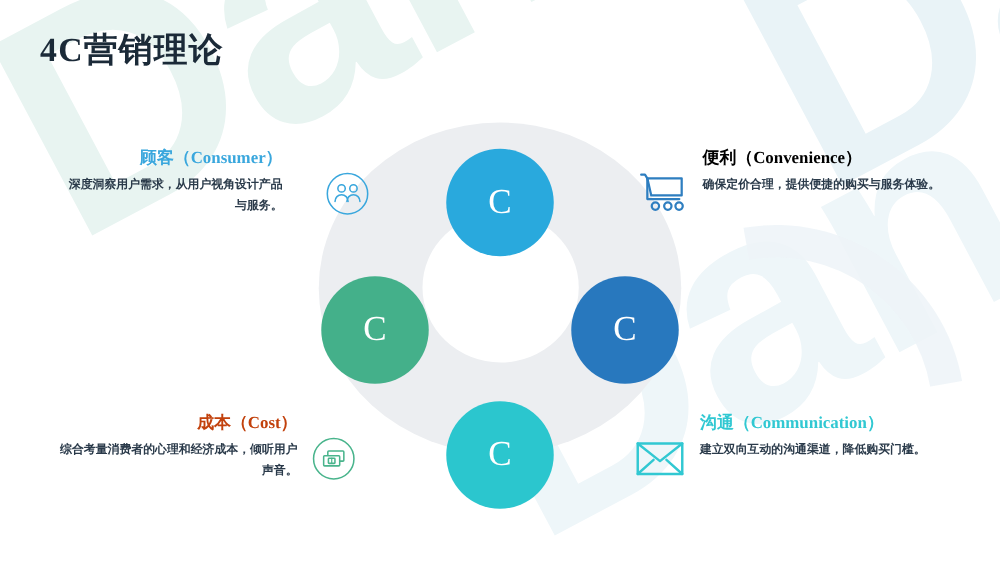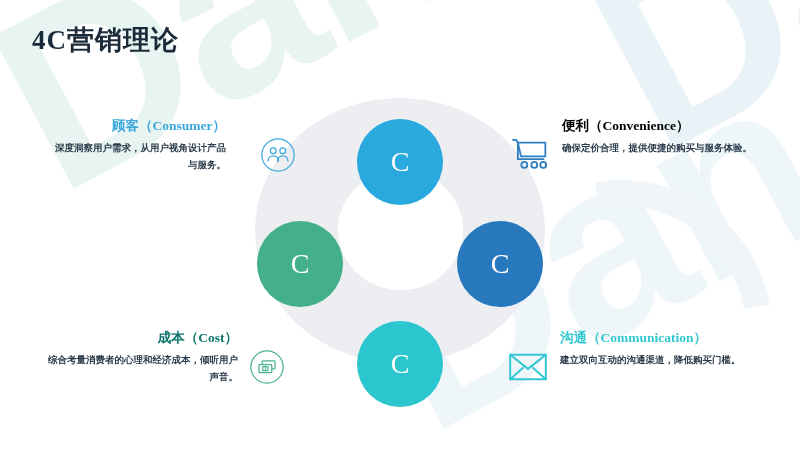--- a/index.html
+++ b/index.html
@@ -235,21 +235,21 @@
         <circle cx="15" cy="15.5" r="3.1"></circle>
         <circle cx="25" cy="15.5" r="3.1"></circle>
         <path d="M9.5 26.5c0-3.4 2.5-5.6 5.5-5.6s5.5 2.2 5.5 5.6" stroke-linecap="round"></path>
         <path d="M19.5 26.5c0-3.4 2.5-5.6 5.5-5.6s5.5 2.2 5.5 5.6" stroke-linecap="round"></path>
       </svg>
     </div>
   </div>
 
   <div class="quad quad-left q-cost">
     <div class="quad-text">
-      <div class="quad-title" style="color:#0f766e">成本（Cost）</div>
+      <div class="quad-title" style="color:#c2410c">成本（Cost）</div>
       <div class="quad-desc">综合考量消费者的心理和经济成本，倾听用户声音。</div>
     </div>
     <div class="icon-wrap">
       <svg width="38" height="38" viewBox="0 0 40 40" fill="none" stroke="#49b48c" stroke-width="1.3">
         <circle cx="20" cy="20" r="17"></circle>
         <rect x="15" y="13.5" width="13.5" height="8.5" rx="0.8"></rect>
         <rect x="11.5" y="17.5" width="13.5" height="8.5" rx="0.8" fill="#ffffff"></rect>
         <rect x="15.5" y="19.6" width="5.5" height="4.3" rx="0.6"></rect>
         <path d="M18.3 19.2v5.1" stroke-width="1"></path>
       </svg>

